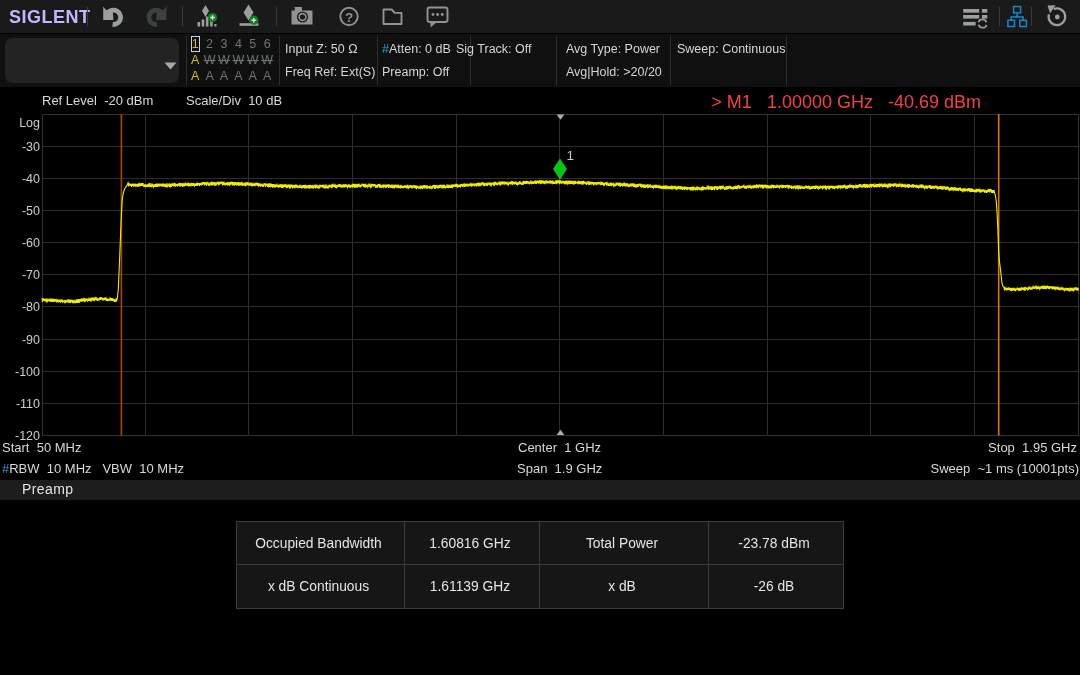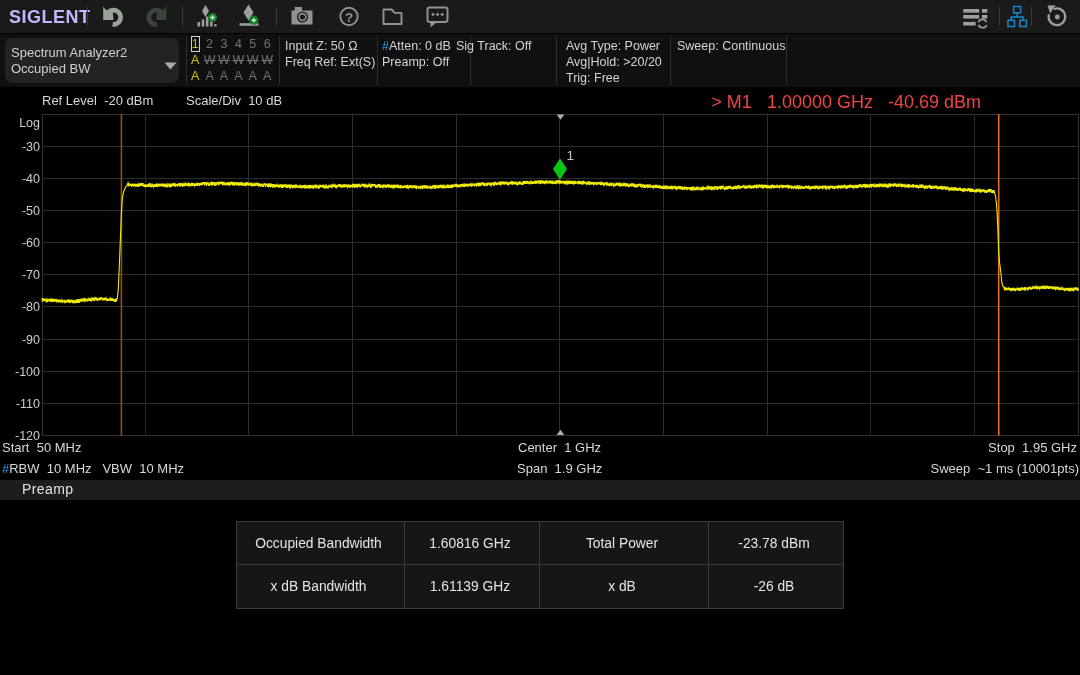--- a/index.html
+++ b/index.html
@@ -1,19 +1,19 @@
 <!DOCTYPE html>
 <html><head><meta charset="utf-8"><style>
 *{margin:0;padding:0;box-sizing:border-box}
 html,body{width:1080px;height:675px;background:#000;overflow:hidden;font-family:"Liberation Sans",sans-serif;-webkit-font-smoothing:antialiased}
 .abs{position:absolute}
 #topbar{position:absolute;left:0;top:0;width:1080px;height:33px;background:#1a1a1a}
 #setrow{position:absolute;left:0;top:34px;width:1080px;height:53px;background:#101010}
 .sep2{position:absolute;top:2px;width:1px;height:49px;background:#2e2e2e}
-.lbl{color:#d4d4d4;font-size:12.5px;line-height:16px;white-space:pre}
+.lbl{color:#d4d4d4;font-size:12.5px;line-height:23px;white-space:pre}
 #dropdown{position:absolute;left:5px;top:4px;width:174px;height:45px;background:#222322;border-radius:7px}
 #dropdown .txt{position:absolute;left:6px;top:7px;color:#cfcfcf;font-size:13px;line-height:15.5px}
 .blue{color:#2f9fe0}
 .yel{color:#c9c306}
 #refrow{position:absolute;left:0;top:87px;width:984px;height:27px;background:#000;font-size:13px}
 #refrow .w{color:#d8d8d8}
 #mread{position:absolute;right:3px;top:5px;color:#ef4444;font-size:18px}
 #annot{position:absolute;left:0;top:436px;width:1080px;height:44px;color:#d8d8d8;font-size:13px}
 #metbar{position:absolute;left:0;top:480px;width:1080px;height:20px;background:#1d1d1d}
 #metbar span{position:absolute;left:22px;top:1px;color:#e2e2e2;font-size:14px;letter-spacing:0.4px}
@@ -85,21 +85,20 @@
 <rect x="1019.8" y="20.3" width="6.6" height="6.2"></rect>
 <path d="M1017.1,12.9 V16.9 M1011.2,20.3 V16.9 H1023.1 V20.3"></path>
 </g>
 <path d="M1053.8,9.1 A8.3,8.3 0 1 1 1049.0,14.3" fill="none" stroke="#9aa09a" stroke-width="2.3"></path>
 <polygon points="1047.6,5.6 1055.6,5.2 1050.0,13.6" fill="#9aa09a"></polygon>
 <circle cx="1057.3" cy="17" r="2.4" fill="#9aa09a"></circle>
 </svg>
 </div>
 <div id="setrow">
 <div id="dropdown">
-      <div class="txt">Spectrum Analyzer2<br>Occupied BW</div>
 <svg class="abs" style="left:159px;top:24px" width="13" height="8">
         <polygon points="0.5,0.5 12.5,0.5 6.5,7.5" fill="#a9a9a9"></polygon>
       </svg>
 </div>
 <div class="sep2" style="left:186px"></div>
 <div class="sep2" style="left:279px"></div>
 <div class="sep2" style="left:377px"></div>
 <div class="sep2" style="left:470px"></div>
 <div class="sep2" style="left:556px"></div>
 <div class="sep2" style="left:670px"></div>
@@ -164,19 +163,19 @@
   </div>
 <table id="mtable" cellspacing="0">
 <tbody>
       <tr>
         <td class="c1">Occupied Bandwidth</td>
         <td class="c2">1.60816 GHz</td>
         <td class="c3">Total Power</td>
         <td class="c4">-23.78 dBm</td>
       </tr>
 <tr>
-        <td class="c1">x dB Bandwidth</td>
+        <td class="c1">x dB Continuous</td>
         <td class="c2">1.61139 GHz</td>
         <td class="c3">x dB</td>
         <td class="c4">-26 dB</td>
       </tr>
 </tbody>
   </table>
 
 </body></html>

